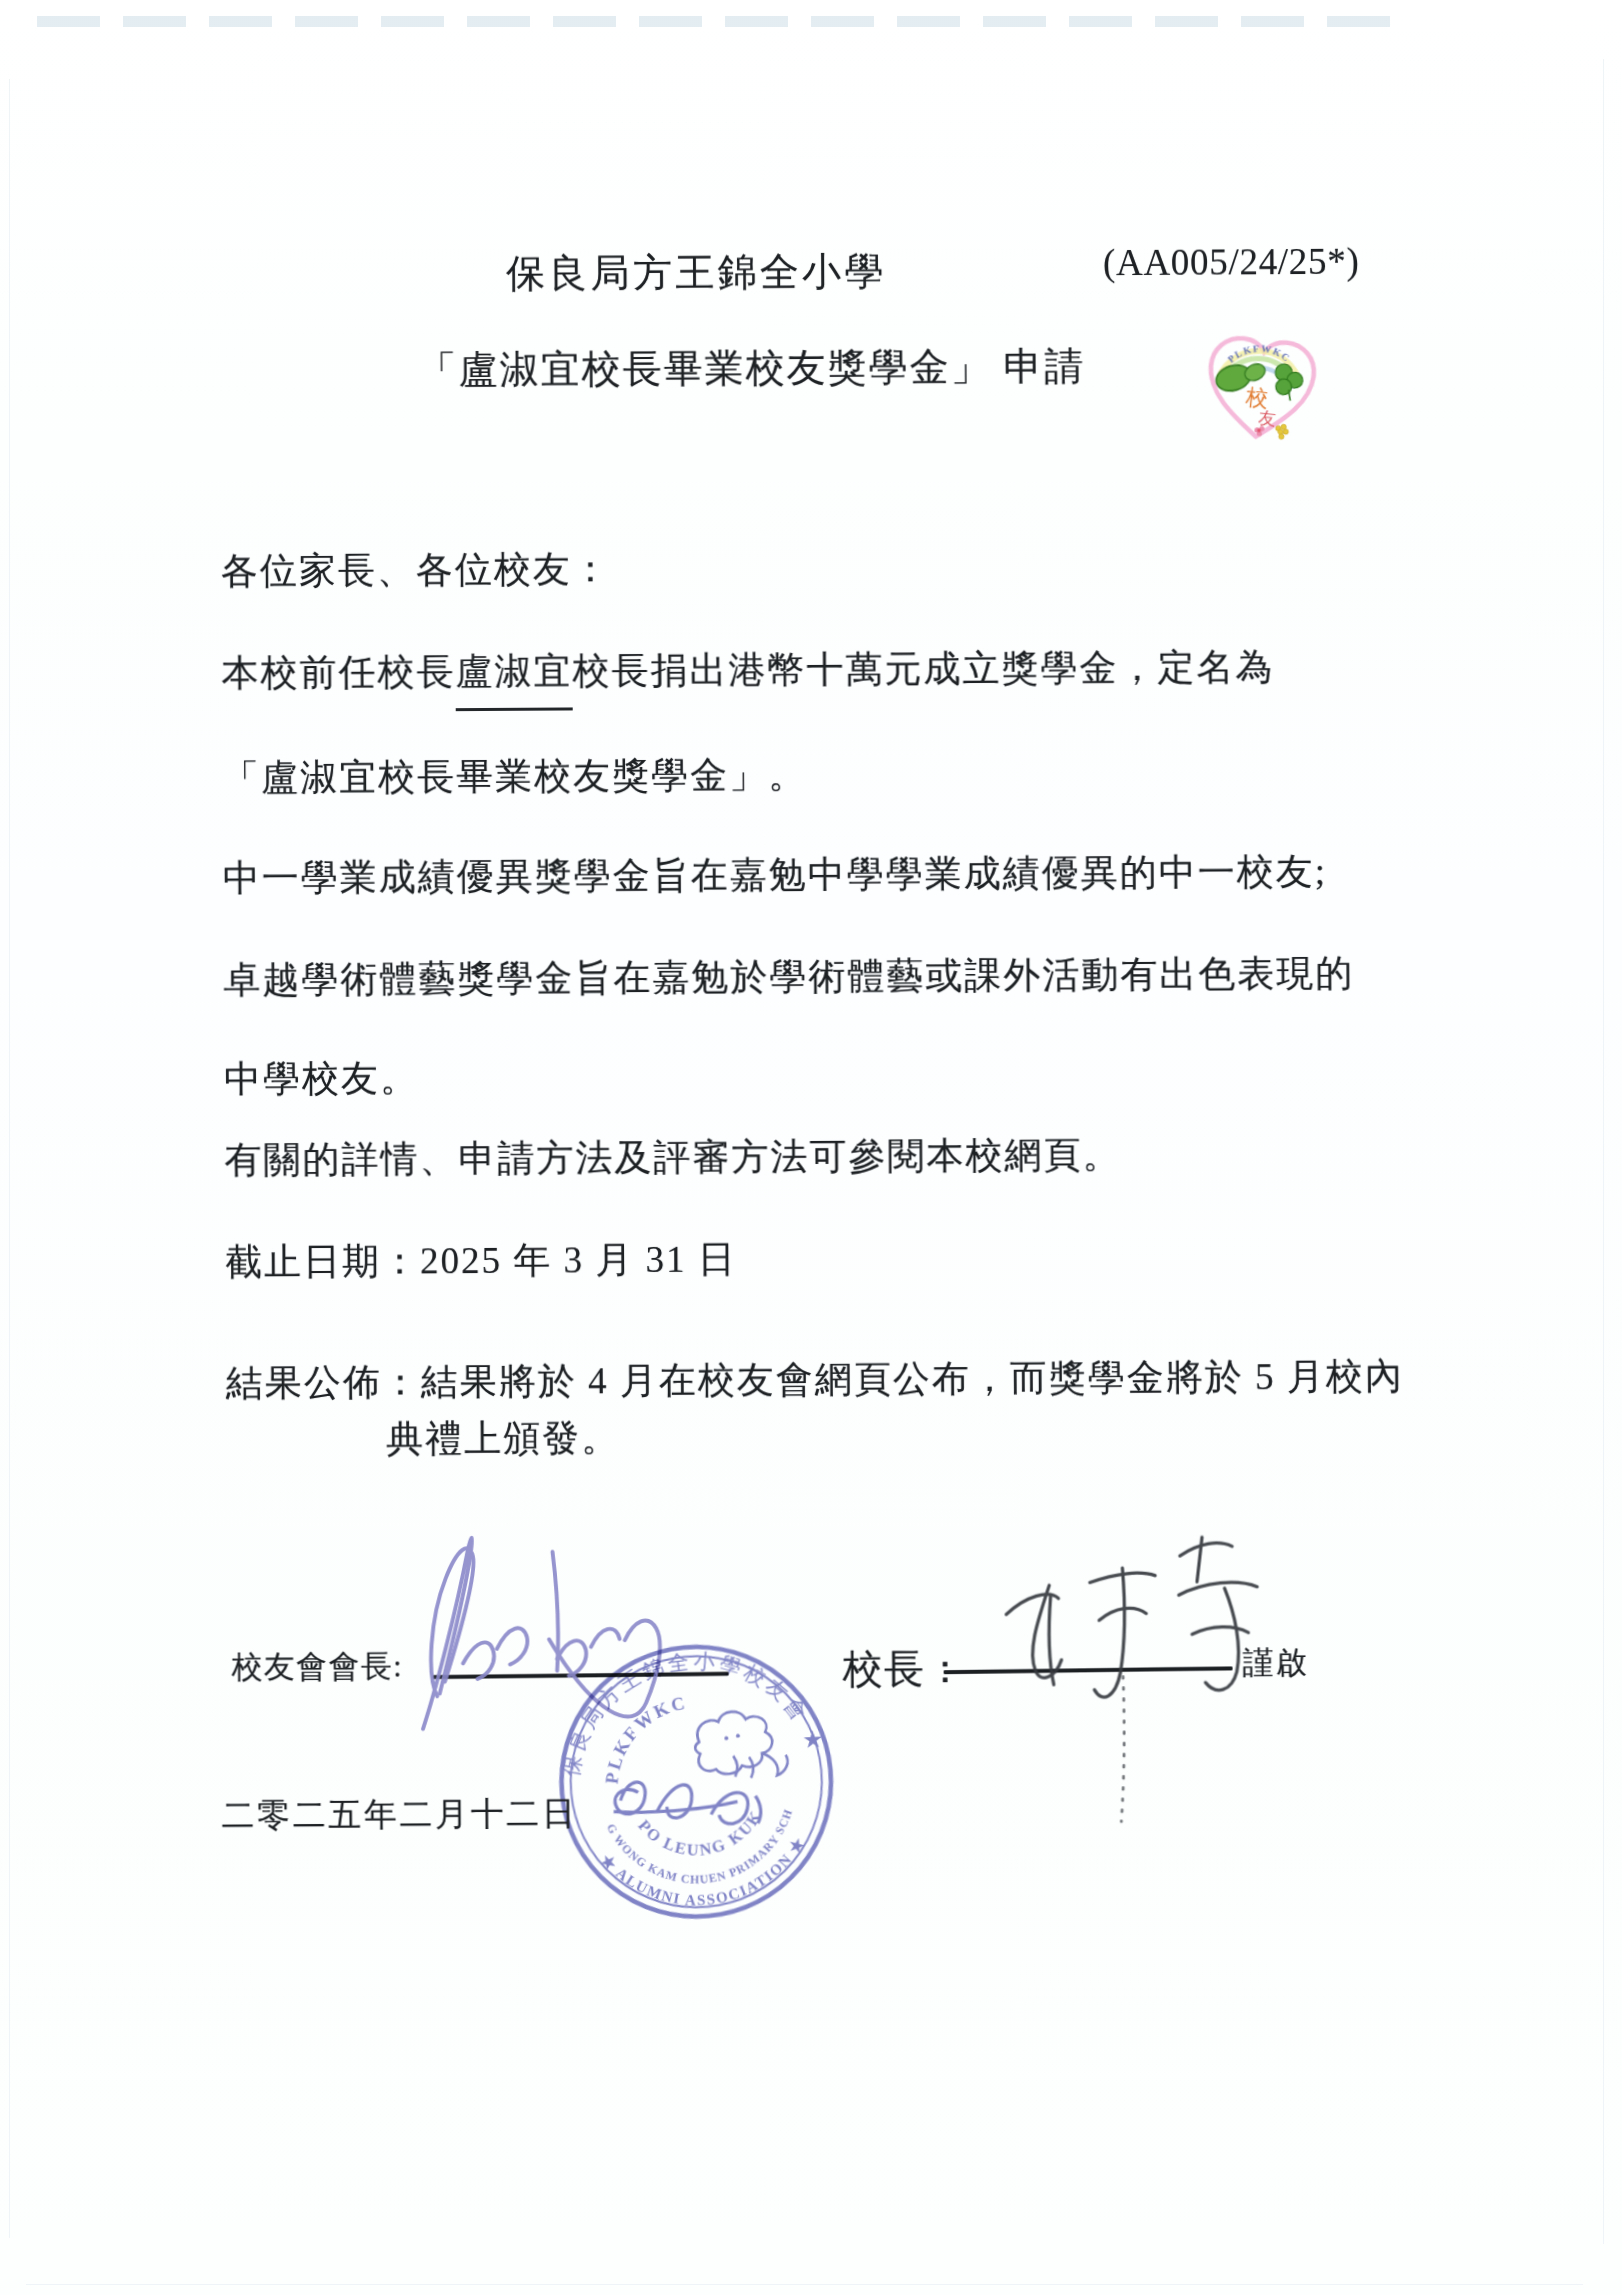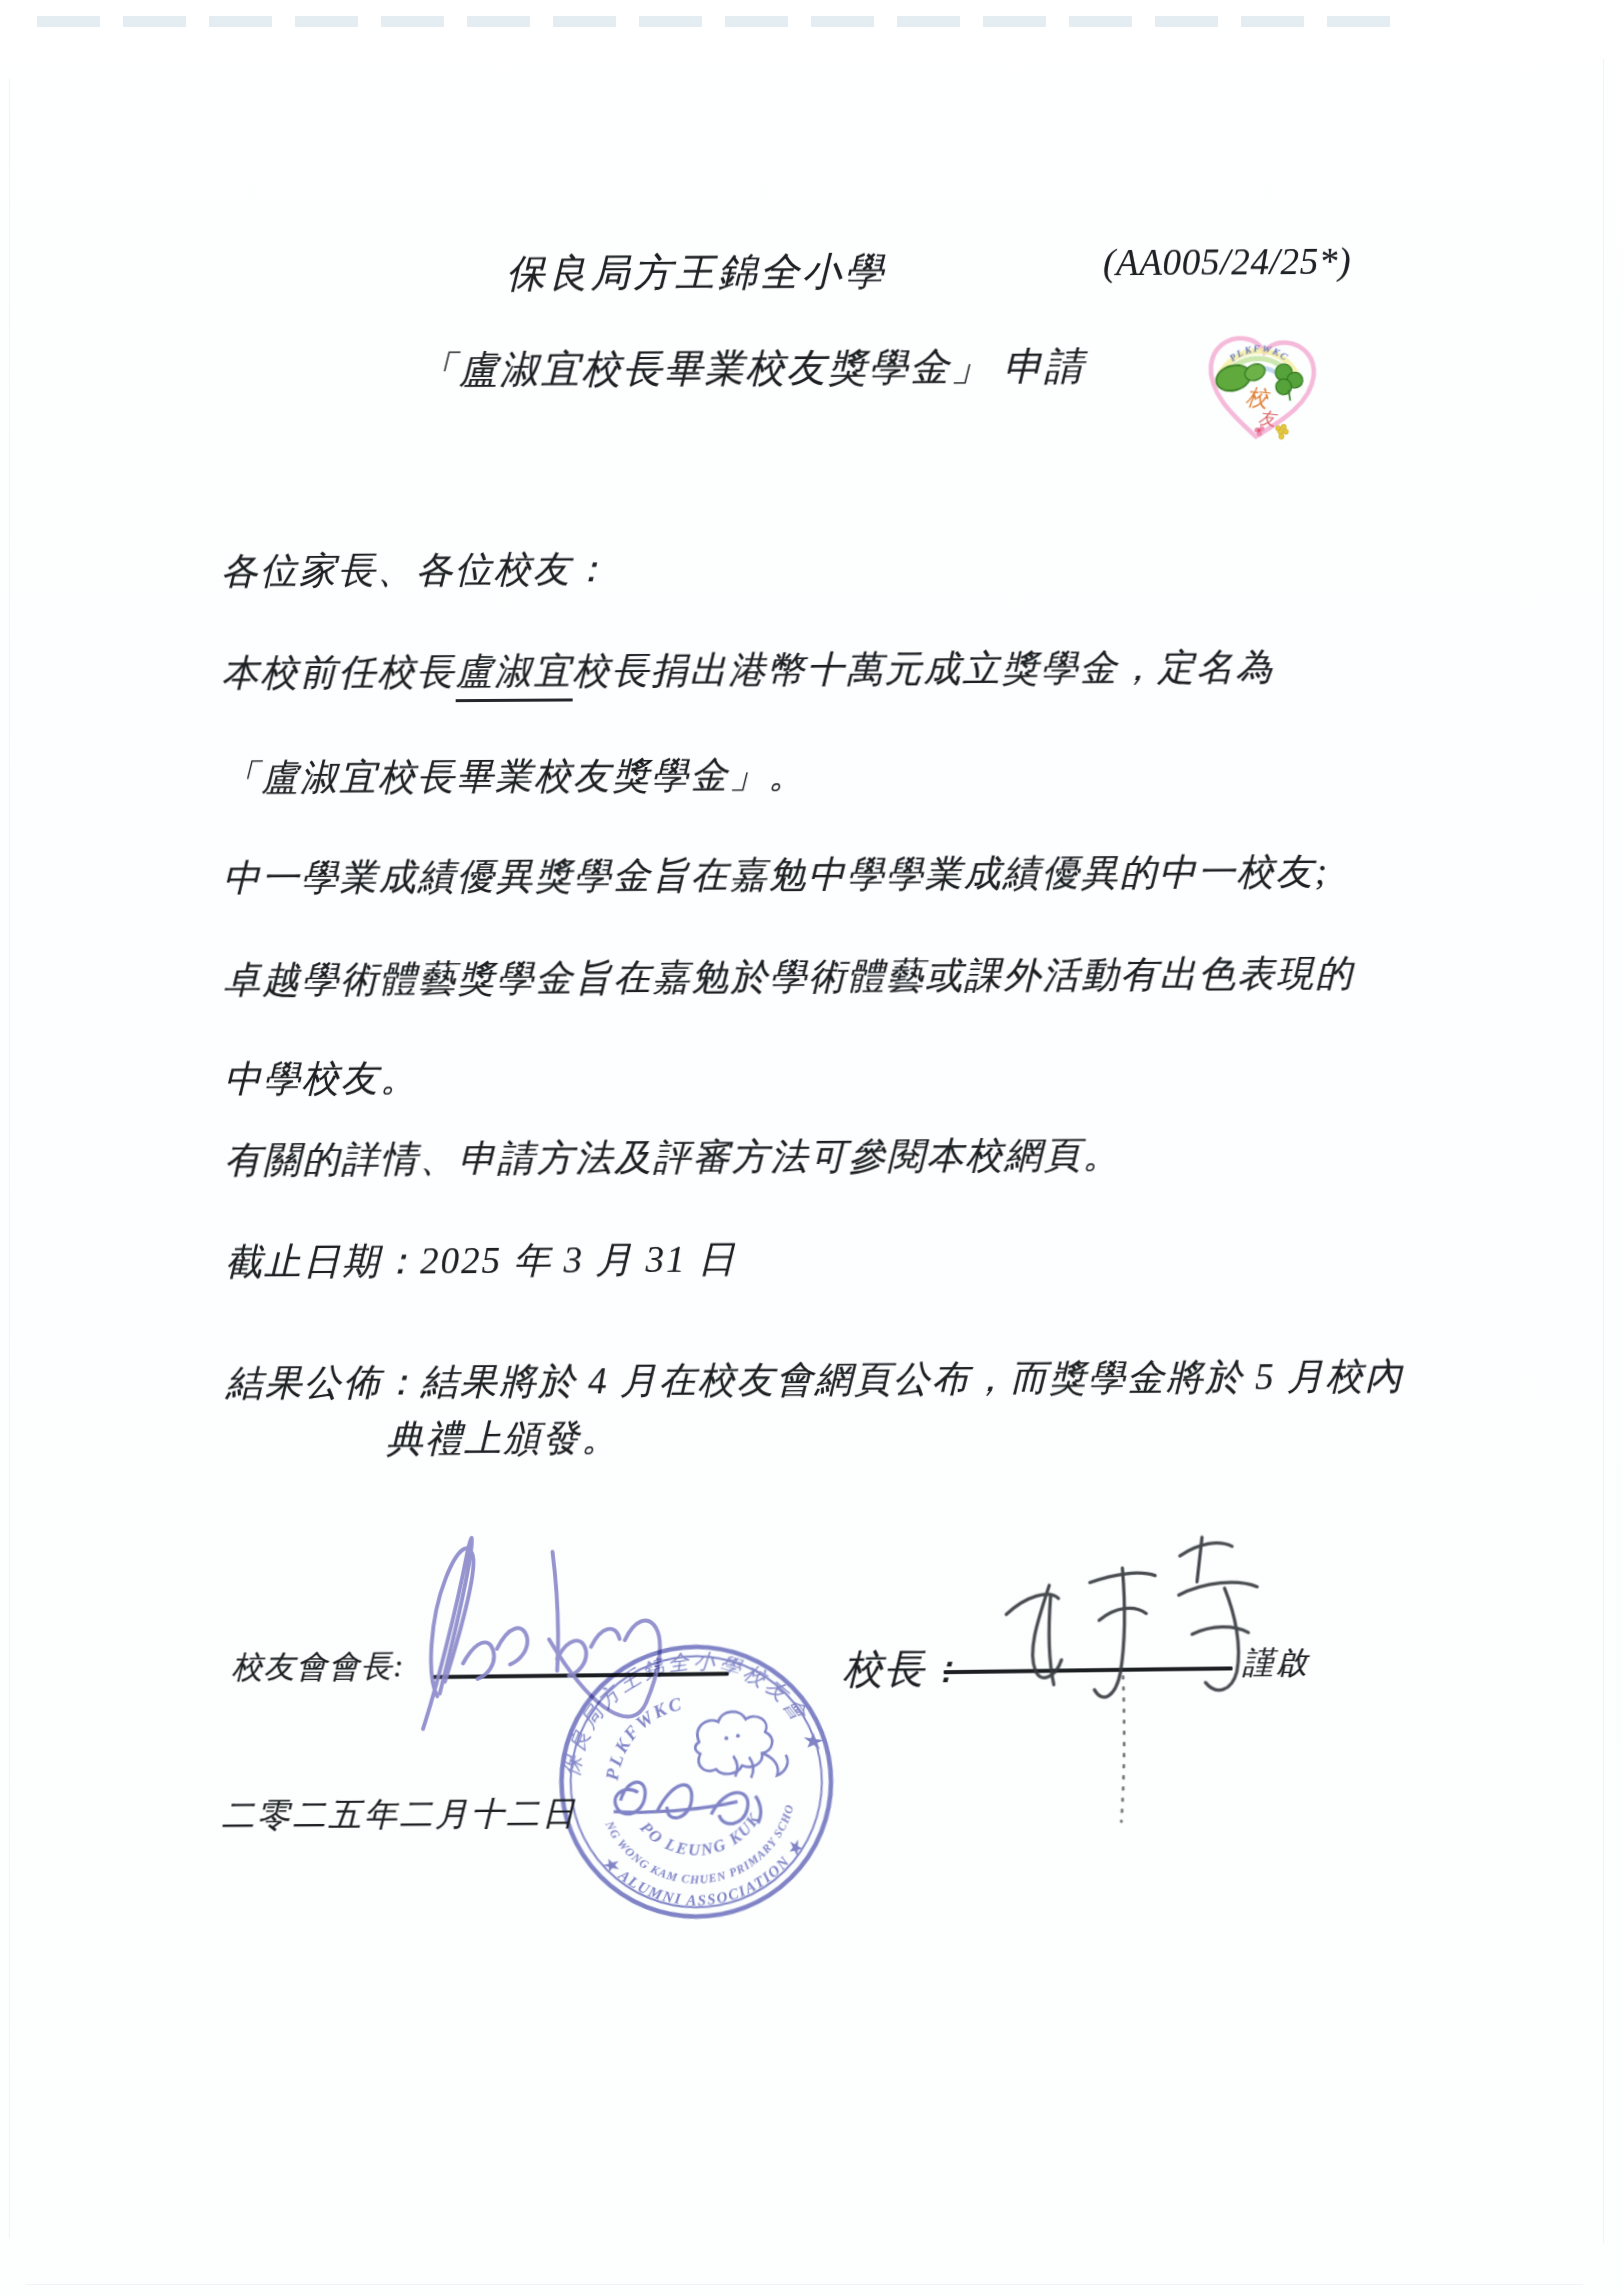--- a/index.html
+++ b/index.html
@@ -1,28 +1,28 @@
 <!DOCTYPE html>
 <html lang="zh-Hant" style="font-size:10.5px"><head>
 <meta charset="utf-8">
 <style>
   html,body{margin:0;padding:0;background:#ffffff;}
   body{width:1622px;height:2295px;position:relative;overflow:hidden;
        font-family:"Liberation Serif","DejaVu Serif",serif;}
-  .page{position:absolute;inset:0;background:linear-gradient(180deg,#fefffe 0%,#fcfeff 40%,#fdfffe 100%);font-style:italic;}
+  .page{position:absolute;inset:0;background:linear-gradient(180deg,#fefffe 0%,#fcfeff 40%,#fdfffe 100%);}
   .content{position:absolute;inset:0;transform:rotate(-0.35deg);transform-origin:50% 40%;}
   .line{position:absolute;white-space:nowrap;color:#1e2124;font-size:37px;letter-spacing:2px;
         text-shadow:0 0 0.9px rgba(40,44,48,.45);}
   .title{font-size:39px;letter-spacing:3.3px;}
   .ref{font-size:37px;letter-spacing:0.7px;}
   .subtitle{font-size:39px;letter-spacing:2px;}
   .siglabel{font-size:31px;letter-spacing:1.3px;}
   .closing{font-size:31px;letter-spacing:2.6px;}
   .dateline{font-size:33px;letter-spacing:2.6px;}
-  .uline{border-bottom:3.3px solid #24272a;padding-bottom:7px;}
+  .uline{border-bottom:3.3px solid #24272a;padding-bottom:16px;}
   .rule{position:absolute;background:#1c1f22;border-radius:1.3px;}
   .stray{position:absolute;color:#9aa0a5;font-size:19.6px;}
   
   .dashes{position:absolute;left:37px;top:15.7px;width:1362px;height:11px;opacity:.75;
     background:repeating-linear-gradient(90deg,#dbe7ed 0 63px,rgba(255,255,255,0) 63px 86px);}
   .edge{position:absolute;background:#e7eef2;opacity:.65;}
   .edge-left{left:9.2px;top:79px;width:1.3px;height:2159px;}
   .edge-right{left:1603px;top:59px;width:1.3px;height:2185px;}
   .edge-bottom{left:26px;top:2284px;width:1557px;height:1.3px;}
   svg{position:absolute;overflow:visible;}

